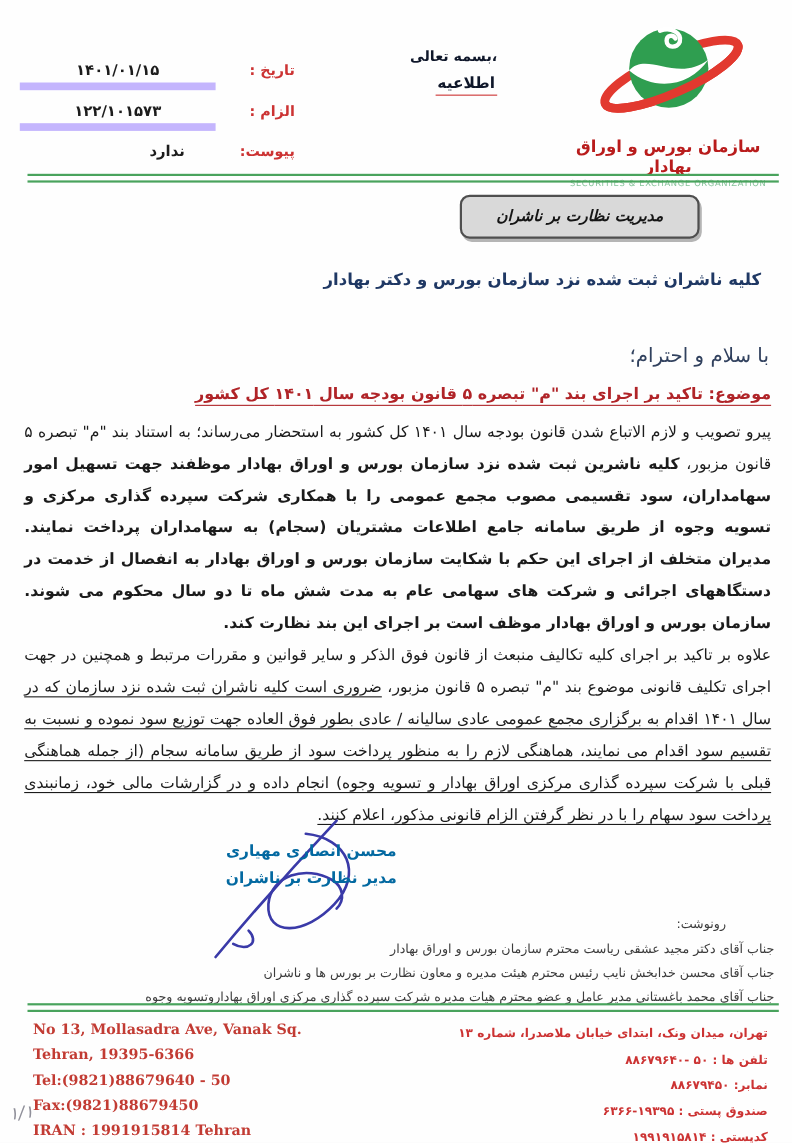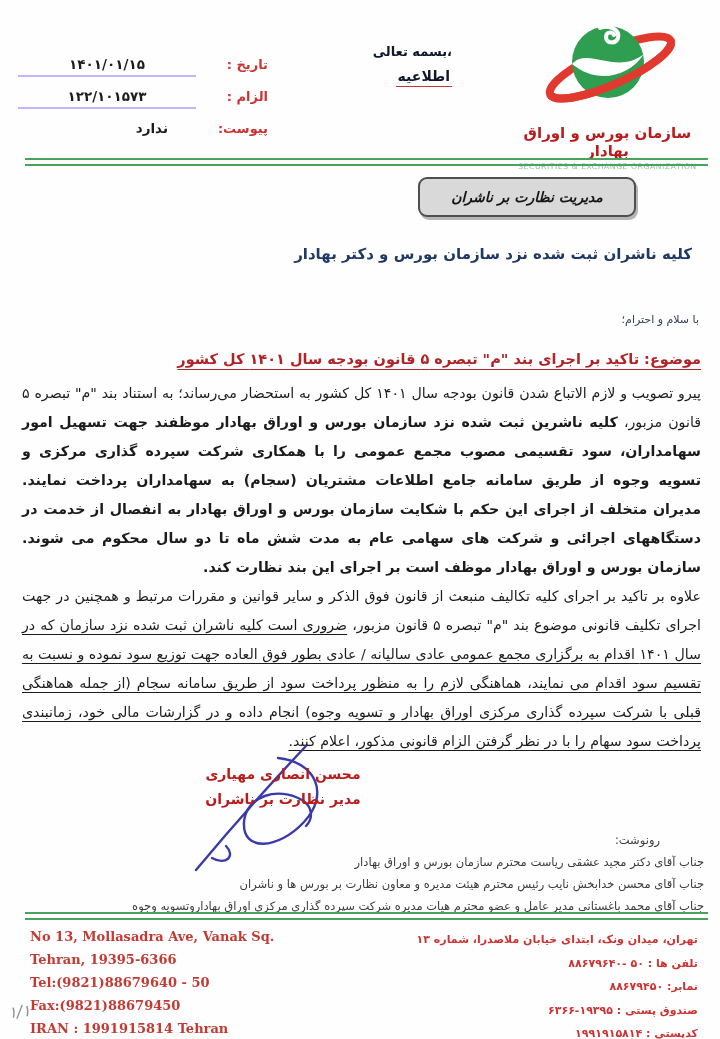--- a/index.html
+++ b/index.html
@@ -3,21 +3,21 @@
 <meta charset="utf-8">
 <style>
   html,body{margin:0;padding:0;}
   body{background:#e8e8e8;font-family:"DejaVu Sans",sans-serif;}
   .page{position:relative;width:720px;height:1039px;margin:0 auto;background:#fefefe;overflow:hidden;}
 
   
   .meta-block{position:absolute;top:56px;left:18px;width:250px;direction:rtl;}
   .meta-row{display:flex;align-items:baseline;gap:8px;margin-bottom:11px;}
   .meta-label{color:#cc3333;font-size:13px;font-weight:bold;width:64px;flex:0 0 auto;}
-  .meta-value{color:#1c1c1c;font-size:13.5px;font-weight:bold;flex:1;text-align:center;border-bottom:2px solid #c4b5fd;padding-bottom:3px;}
+  .meta-value{color:#1c1c1c;font-size:13.5px;font-weight:bold;flex:1;text-align:center;border-bottom:7px solid #c4b5fd;padding-bottom:3px;}
   .meta-value.noline{border-bottom:none;text-align:right;padding-right:28px;}
 
   
   .bismillah{position:absolute;top:44px;left:336px;width:116px;text-align:right;color:#0f172a;}
   .bismillah .line1{font-size:13px;font-weight:bold;}
   .bismillah .line2{display:inline-block;margin-top:9px;font-size:14px;font-weight:bold;border-bottom:1.5px solid #cc3333;padding:0 2px 2px;}
 
   
   .logo-block{position:absolute;top:10px;right:10px;width:205px;text-align:center;}
   .org-fa{color:#b91c1c;font-size:15px;font-weight:bold;direction:rtl;margin-top:2px;}
@@ -26,33 +26,33 @@
   .rule{position:absolute;left:25px;right:12px;height:4px;border-top:2px solid #49a35d;border-bottom:2px solid #49a35d;}
   .rule-top{top:158px;}
   .rule-bottom{top:912px;}
 
   
   .dept-box{position:absolute;top:177px;right:84px;width:214px;height:36px;background:#d9d9d9;border:2px solid #4f4f4f;border-radius:9px;box-shadow:2px 3px 0 rgba(120,120,120,.55);display:flex;align-items:center;justify-content:center;font-size:14px;font-weight:bold;font-style:italic;color:#151515;direction:rtl;}
 
   
   .recipients{position:absolute;top:239px;right:28px;direction:rtl;text-align:right;color:#1f3864;font-weight:bold;font-size:15px;line-height:30px;}
 
-  .salutation{position:absolute;top:313px;right:21px;direction:rtl;color:#31415e;font-size:11px;}
+  .salutation{position:absolute;top:313px;right:21px;direction:rtl;color:#31415e;font-size:18px;}
 
   .subject{position:absolute;top:351px;right:19px;direction:rtl;color:#b02428;font-size:14.5px;font-weight:bold;text-decoration:underline;text-underline-offset:5px;}
 
   
   .body-text{position:absolute;top:379px;right:19px;left:22px;direction:rtl;text-align:justify;color:#1b1b1b;font-size:14.2px;line-height:29px;}
   .body-text p{margin:0;}
   .seg-bold{font-weight:bold;}
   .seg-underline{text-decoration:underline;text-underline-offset:4px;}
 
   
   .sig-block{position:absolute;top:756px;left:150px;width:250px;}
-  .sig-text{position:relative;z-index:2;width:210px;margin:6px 0 0 28px;text-align:center;color:#b91c1c;font-weight:bold;font-size:14px;line-height:25px;direction:rtl;}
+  .sig-text{position:relative;z-index:2;width:210px;margin:6px 0 0 28px;text-align:center;color:#0369a1;font-weight:bold;font-size:14px;line-height:25px;direction:rtl;}
   .sig-svg{position:absolute;z-index:1;top:-14px;left:28px;}
 
   
   .cc-block{position:absolute;top:829px;right:16px;direction:rtl;text-align:right;color:#3c3c3c;font-size:11.5px;line-height:22px;}
   .cc-label{margin-left:0;padding-left:0;margin-right:44px;}
 
   
   .footer-fa{position:absolute;top:928px;right:22px;direction:rtl;text-align:right;color:#cc3333;font-size:11px;font-weight:bold;line-height:23.5px;}
   .footer-en{position:absolute;top:925px;left:30px;color:#c23b33;font-family:"DejaVu Serif",serif;font-size:13px;font-weight:bold;line-height:23px;}
   .page-num{position:absolute;top:1002px;left:8px;color:#90909a;font-size:16px;font-style:italic;transform:rotate(-6deg);}

